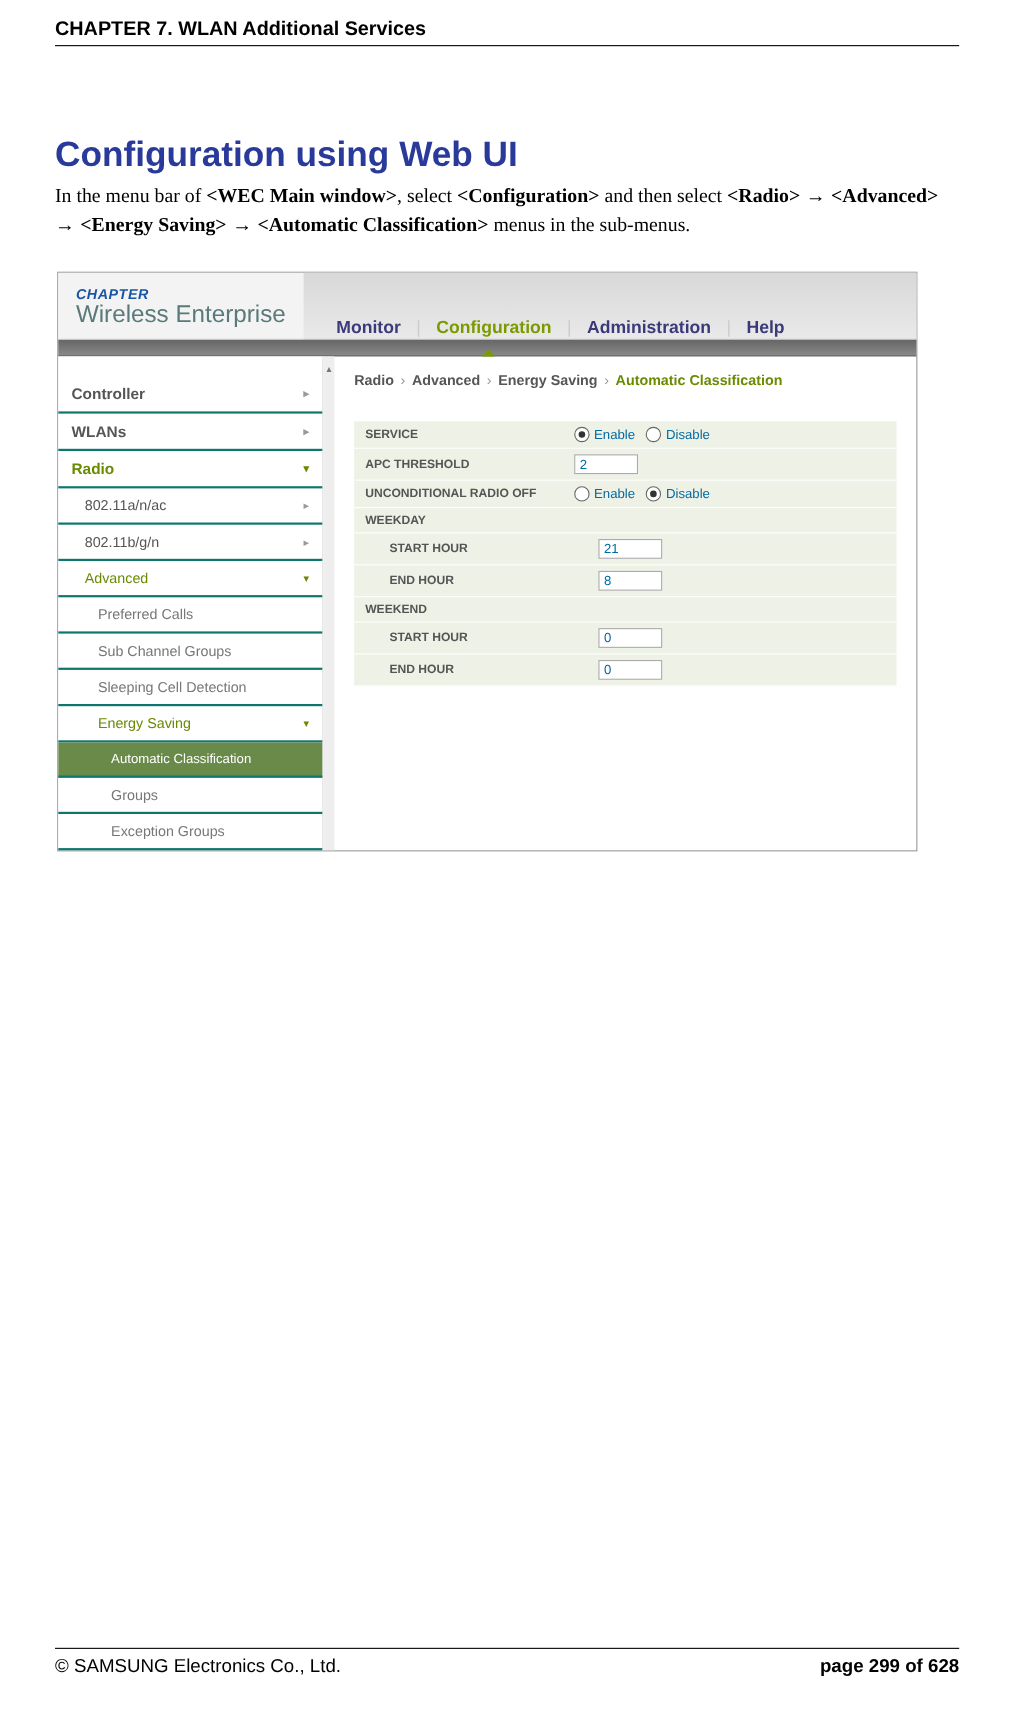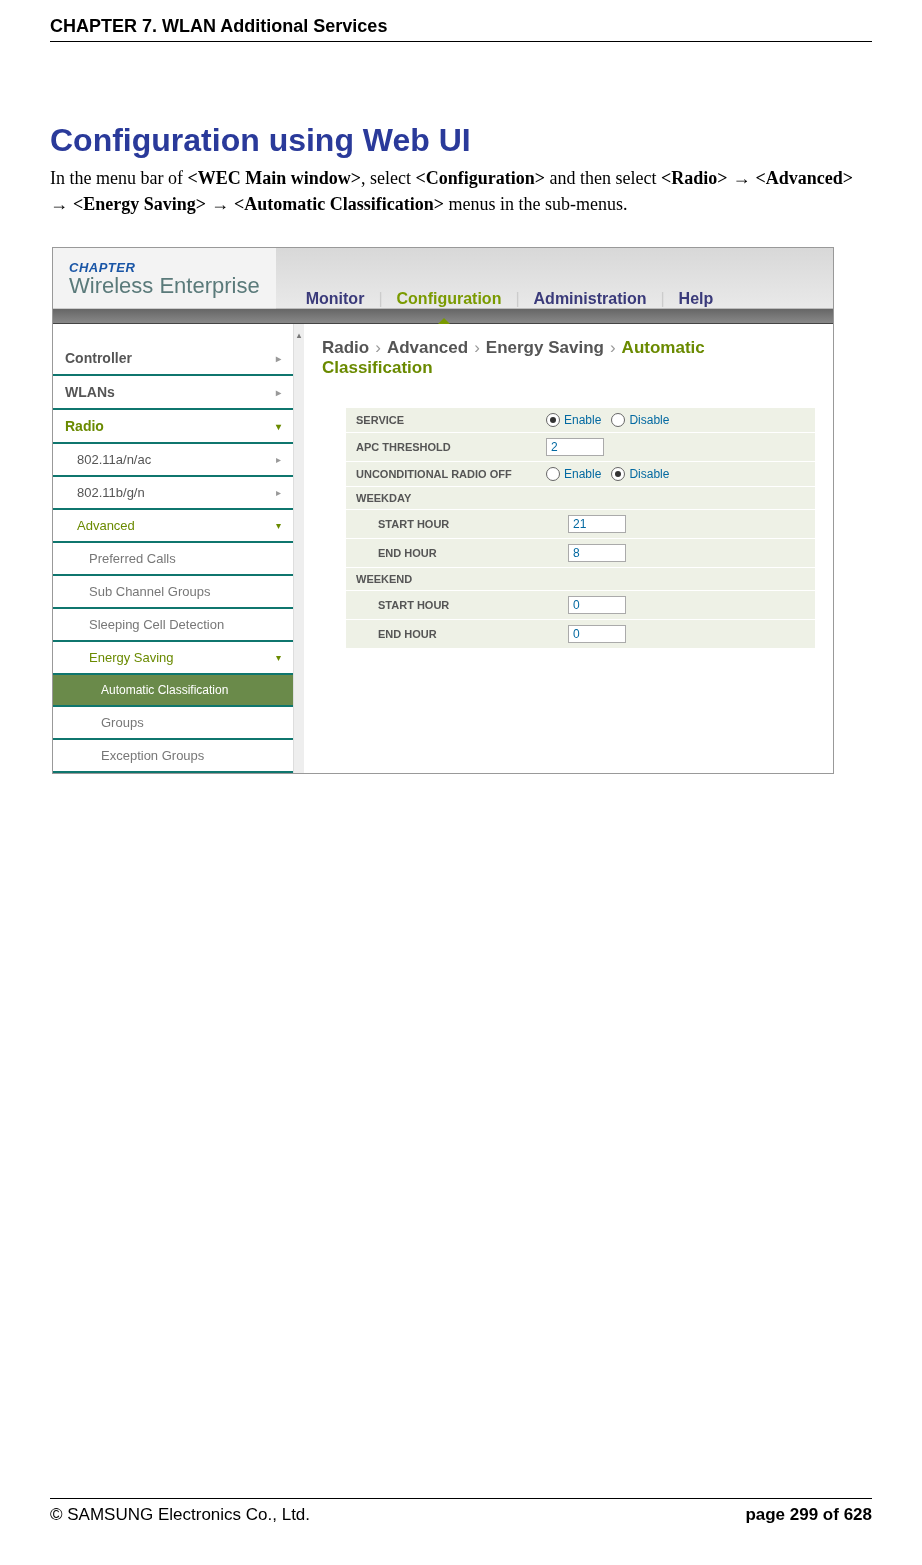--- a/index.html
+++ b/index.html
@@ -109,28 +109,28 @@
   .ss-sidebar .item.indent-active {
     background:#6a8a4a; color:#fff; font-weight:normal; font-size:12px; padding-left:48px;
   }
   .ss-sidebar .caret { font-size:10px; color:#999; }
   .ss-sidebar .caret-down { font-size:10px; color:#6a8a00; }
   .ss-scroll {
     width:10px; background:#eee; display:flex; align-items:flex-start; justify-content:center; padding-top:6px;
   }
   .ss-scroll .up { font-size:9px; color:#777; }
   .ss-main { flex:1; padding:14px 18px; }
-  .breadcrumb { font-weight:bold; font-size:17px; color:#555; margin-bottom:30px; }
+  .breadcrumb { font-weight:bold; font-size:13px; color:#555; margin-bottom:30px; }
   .breadcrumb .bc-active { color:#6a8a00; }
   .breadcrumb .bc-sep { color:#999; margin:0 6px; font-weight:normal;}
   .form-row {
     display:flex; align-items:center;
     background:#eef1e6; border-bottom:1px solid #fff;
     padding:5px 10px;
-    font-size:11px; color:#555; font-weight:bold;margin-left:24px;
+    font-size:11px; color:#555; font-weight:bold;
   }
   .form-row .lbl { width:190px; text-transform:uppercase; }
   .form-row .lbl.indent { padding-left:22px; }
   .form-row .val { display:flex; align-items:flex-start; gap:10px; font-weight:normal; font-size:12px; color:#0369a1;}
   .form-row.header-only .lbl { color:#555; }
   .radio { display:inline-flex; align-items:center; gap:4px; }
   .radio-dot {
     width:12px;height:12px;border:1px solid #666;border-radius:50%;display:inline-flex;align-items:center;justify-content:center;background:#fff;
   }
   .radio-dot.filled::after{content:"";width:6px;height:6px;background:#333;border-radius:50%;}

